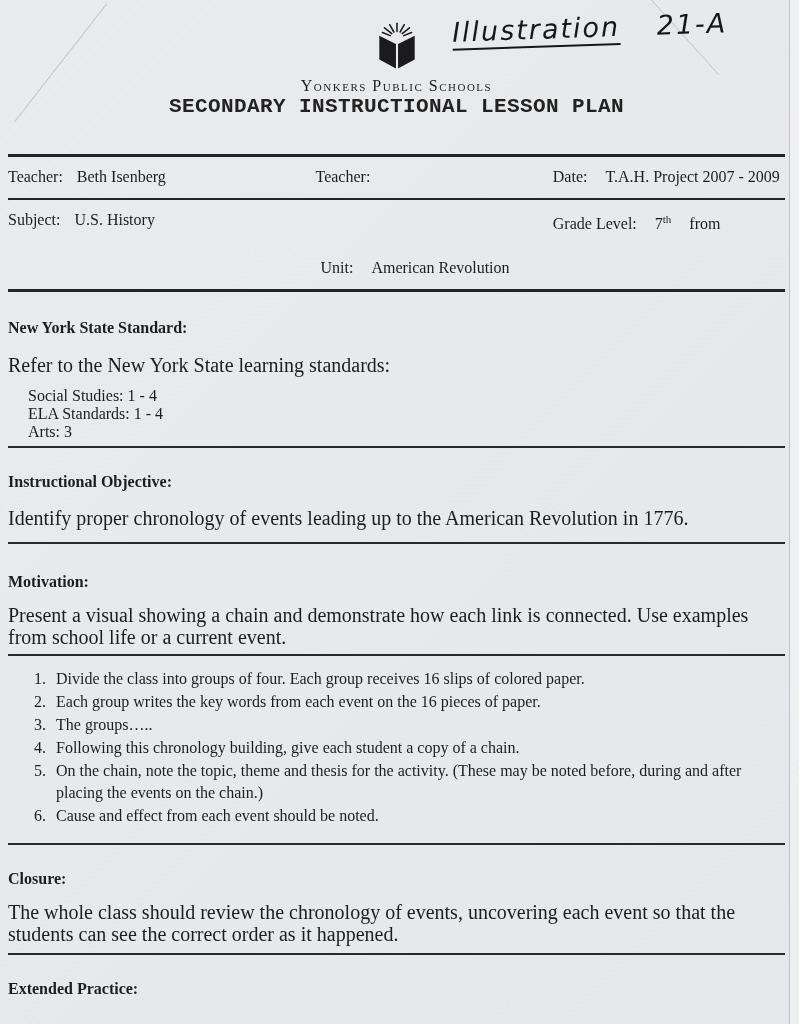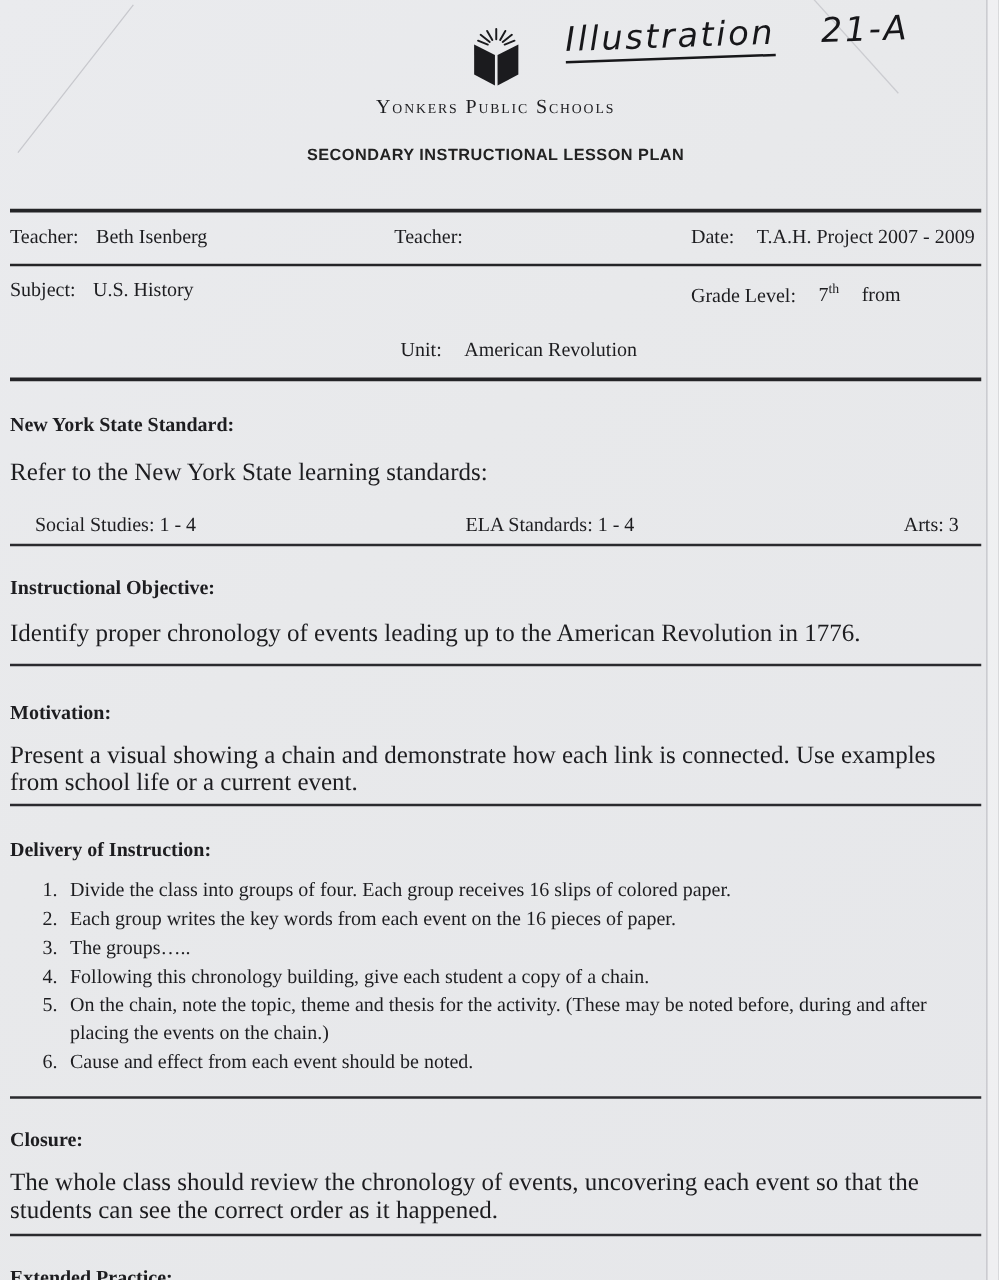--- a/index.html
+++ b/index.html
@@ -19,22 +19,22 @@
     background:rgba(120,120,130,0.30); transform:rotate(38deg); }
   .crease-2 { position:absolute; right:120px; top:-30px; width:1px; height:120px;
     background:rgba(120,120,130,0.25); transform:rotate(-42deg); }
 
   .content { position:relative; padding:0 14px 0 8px; }
 
   
   .header { text-align:center; padding-top:16px; }
   .logo { display:block; margin:0 auto; width:52px; height:58px; }
   .org { margin-top:3px; font-size:16px; font-variant:small-caps; letter-spacing:1.5px; }
-  .doc-title { margin-top:21px; font-family:Liberation Sans, sans-serif;
-    font-weight:bold; font-size:13px; letter-spacing:0.4px; color:#222; }
+  .doc-title { font-family:Liberation Mono, monospace;
+    font-weight:bold; font-size:21px; letter-spacing:0.4px; color:#222; }
 
   .handwritten { position:absolute; left:452px; top:12px; transform:rotate(-2deg);
     font-family:"DejaVu Sans", sans-serif; font-style:italic; font-size:27px;
     color:#17171a; white-space:nowrap; letter-spacing:2px; }
   .handwritten .hw-word { border-bottom:2px solid #17171a; padding-bottom:1px; }
   .handwritten .hw-code { margin-left:26px; }
 
   
   .info-table { margin-top:36px; border-top:3px solid #242427; border-bottom:3px solid #242427; }
   .info-row { display:grid; grid-template-columns:37% 29% 34%; }
@@ -48,22 +48,22 @@
   .val-gap-sm { margin-left:14px; }
   sup { font-size:11px; }
 
   
   .sec-heading { font-weight:bold; font-size:16px; }
   .body-text { font-size:20px; line-height:22px; }
   .rule { border:none; border-top:2px solid #2a2a2e; margin:0; }
 
   .standards-heading { margin-top:27px; }
   .standards-intro { margin-top:17px; }
-  .standards-row { display:flex; justify-content:space-between; margin-top:23px;
-    padding:0 18px 5px 20px; border-bottom:2px solid #2a2a2e; font-size:16px; }
+  .standards-row { display:flex; justify-content:space-between; margin-top:11px;
+    padding:0 18px 5px 20px; border-bottom:2px solid #2a2a2e; font-size:16px;flex-direction:column; }
 
   .objective-heading { margin-top:25px; }
   .objective-body { margin-top:16px; }
   .objective-rule { margin-top:13px; }
 
   .motivation-heading { margin-top:29px; }
   .motivation-body { margin-top:13px; }
   .motivation-rule { margin-top:6px; }
 
   .delivery-heading { margin-top:27px; }
@@ -151,21 +151,20 @@
     </div>
 
     <div class="sec-heading objective-heading">Instructional Objective:</div>
     <div class="body-text objective-body">Identify proper chronology of events leading up to the American Revolution in 1776.</div>
     <hr class="rule objective-rule">
 
     <div class="sec-heading motivation-heading">Motivation:</div>
     <div class="body-text motivation-body">Present a visual showing a chain and demonstrate how each link is connected.  Use examples from school life or a current event.</div>
     <hr class="rule motivation-rule">
 
-    <div class="sec-heading delivery-heading">Delivery of Instruction:</div>
     <ol class="delivery-list">
       <li>Divide the class into groups of four.  Each group receives 16 slips of colored paper.</li>
       <li>Each group writes the key words from each event on the 16 pieces of paper.</li>
       <li>The groups…..</li>
       <li>Following this chronology building, give each student a copy of a chain.</li>
       <li>On the chain, note the topic, theme and thesis for the activity. (These may be noted before, during and after placing the events on the chain.)</li>
       <li>Cause and effect from each event should be noted.</li>
     </ol>
     <hr class="rule delivery-rule">
 

